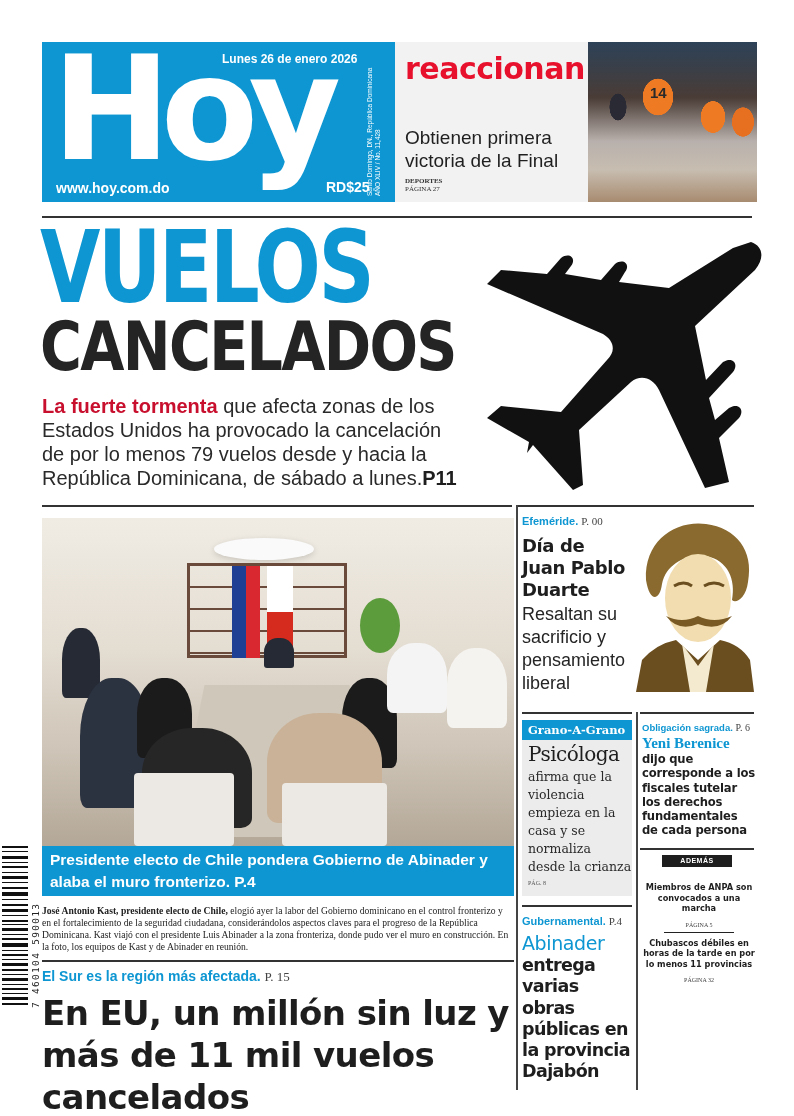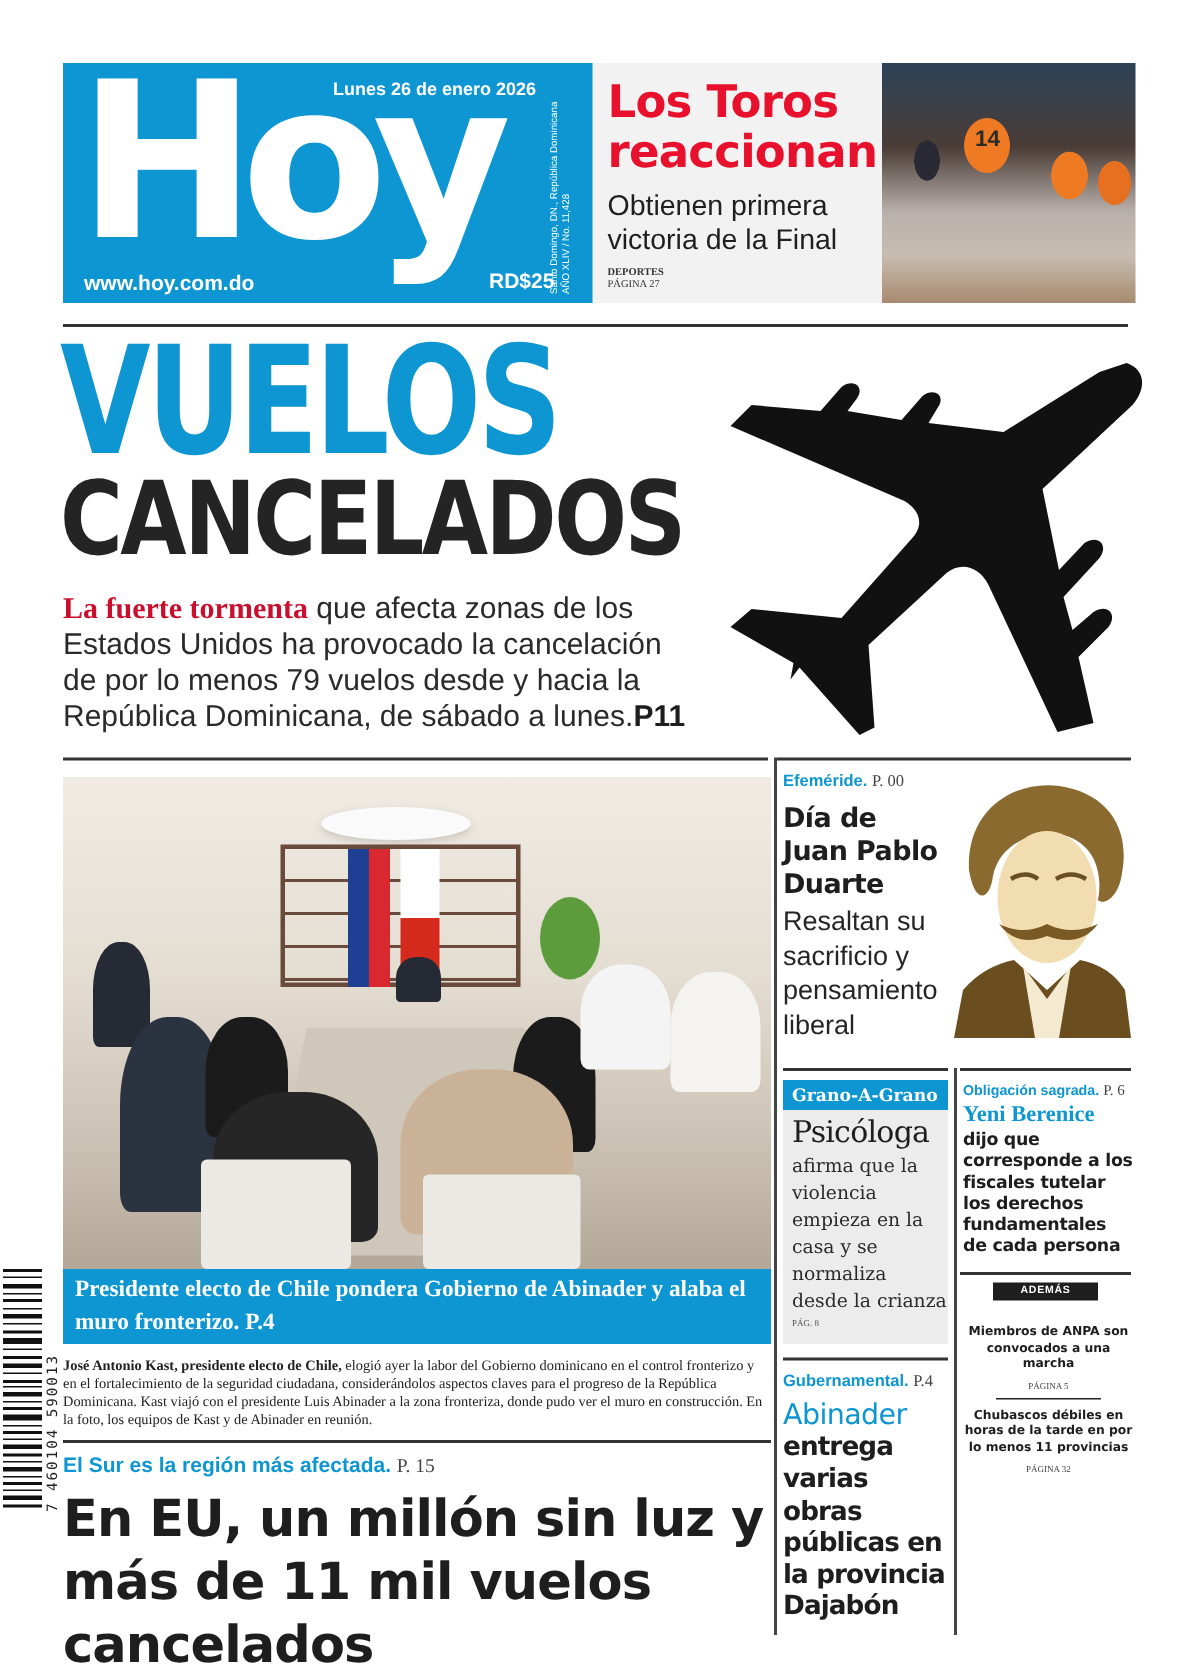--- a/index.html
+++ b/index.html
@@ -31,39 +31,39 @@
       linear-gradient(180deg, #2d4258 0%, #4a3c36 35%, #b8b0ac 62%, #c7bdb0 80%, #a88b70 100%); overflow: hidden; }
   .promo-photo .jersey { position: absolute; left: 62px; top: 42px; font-weight: bold; color: #2a2a2a; font-size: 15px; }
 
   
   .rule-top { left: 42px; top: 216px; width: 710px; height: 2px; background: #333; }
 
   
   .head1 { left: 40px; top: 218px; color: #0d96d2; font-family: "DejaVu Sans", sans-serif; font-weight: bold; font-size: 100px; line-height: 100px; letter-spacing: -3px; transform: scaleX(0.78); transform-origin: left top; }
   .head2 { left: 40px; top: 312px; color: #242424; font-family: "DejaVu Sans", sans-serif; font-weight: bold; font-size: 68px; line-height: 70px; letter-spacing: -2px; transform: scaleX(0.84); transform-origin: left top; }
   .lead { left: 42px; top: 394px; width: 420px; font-size: 20px; line-height: 24px; color: #2a2a2a; }
-  .lead .red { color: #c8102e; font-weight: bold; font-family: Liberation Serif, serif; }
+  .lead .red { color: #c8102e; font-weight: bold; }
   .lead .pg { font-weight: bold; color: #1e1e1e; }
 
   .plane { left: 482px; top: 240px; width: 282px; height: 250px; }
 
   
   .rule-mid { left: 42px; top: 505px; width: 470px; height: 2px; background: #333; }
   .photo { left: 42px; top: 518px; width: 472px; height: 328px; overflow: hidden;
     background: linear-gradient(180deg, #f0ece4 0%, #e4ddd2 40%, #cfc5b8 70%, #b3a897 100%); }
   .photo .shelf { position: absolute; left: 145px; top: 45px; width: 160px; height: 95px; border: 3px solid #6a4a3a; background: repeating-linear-gradient(180deg, transparent 0, transparent 20px, #6a4a3a 20px, #6a4a3a 22px); }
   .photo .flag1 { position: absolute; left: 190px; top: 48px; width: 28px; height: 92px; background: linear-gradient(90deg, #1f3f95 50%, #d9282f 50%); }
   .photo .flag2 { position: absolute; left: 225px; top: 48px; width: 26px; height: 92px; background: linear-gradient(180deg, #ffffff 50%, #d52b1e 50%); }
   .photo .table { position: absolute; left: 150px; top: 140px; width: 170px; height: 180px; background: #cfc7b9; transform: perspective(300px) rotateX(35deg); }
   .photo .lamp { position: absolute; left: 172px; top: 20px; width: 100px; height: 22px; border-radius: 50%; background: #fafafa; box-shadow: 0 2px 6px rgba(0,0,0,0.15); }
   .photo .plant { position: absolute; left: 318px; top: 80px; width: 40px; height: 55px; border-radius: 50%; background: #5d9c3d; }
   .photo .person { position: absolute; border-radius: 45% 45% 10% 10%; background: #252a34; }
   .photo .chair { position: absolute; background: #ece9e4; border-radius: 4px; }
 
-  .photo-caption { left: 42px; top: 846px; width: 472px; height: 50px; background: #0d96d2; color: #ffffff; font-family: Liberation Serif, serif; font-weight: bold; font-size: 15.5px; line-height: 22px; padding: 3px 8px; }
+  .photo-caption { left: 42px; top: 846px; width: 472px; height: 50px; background: #0d96d2; color: #ffffff; font-family: Liberation Sans, sans-serif; font-weight: bold; font-size: 15.5px; line-height: 22px; padding: 3px 8px; }
   .photo-text { left: 42px; top: 905px; width: 472px; font-family: "Liberation Serif", serif; font-size: 9.6px; line-height: 12px; color: #222; }
   .photo-text b { font-weight: bold; }
   .rule-low { left: 42px; top: 960px; width: 472px; height: 2px; background: #333; }
 
   .kicker2 { left: 42px; top: 968px; font-size: 14px; font-weight: bold; color: #0d96d2; }
   .kicker2 .pg { font-family: "Liberation Serif", serif; font-weight: normal; color: #444; font-size: 13px; }
   .head3 { left: 42px; top: 992px; width: 472px; font-family: "DejaVu Sans", sans-serif; font-weight: bold; font-size: 34px; line-height: 42px; color: #1e1e1e; letter-spacing: -0.6px; }
 
   
   .vline-a { left: 516px; top: 505px; width: 2px; height: 585px; background: #444; }
@@ -118,21 +118,20 @@
   <div class="abs vert">
     <div class="vert-inner">
       <div>Santo Domingo, DN., República Dominicana</div>
       <div>AÑO XLIV / No. 11,428</div>
     </div>
   </div>
 </div>
 
 <div class="abs promo">
   <div class="abs promo-title">
-    <div>Los Toros</div>
     <div>reaccionan</div>
   </div>
   <div class="abs promo-sub">
     <div>Obtienen primera</div>
     <div>victoria de la Final</div>
   </div>
   <div class="abs promo-sec">
     <b>DEPORTES</b>
     <span>PÁGINA 27</span>
   </div>

